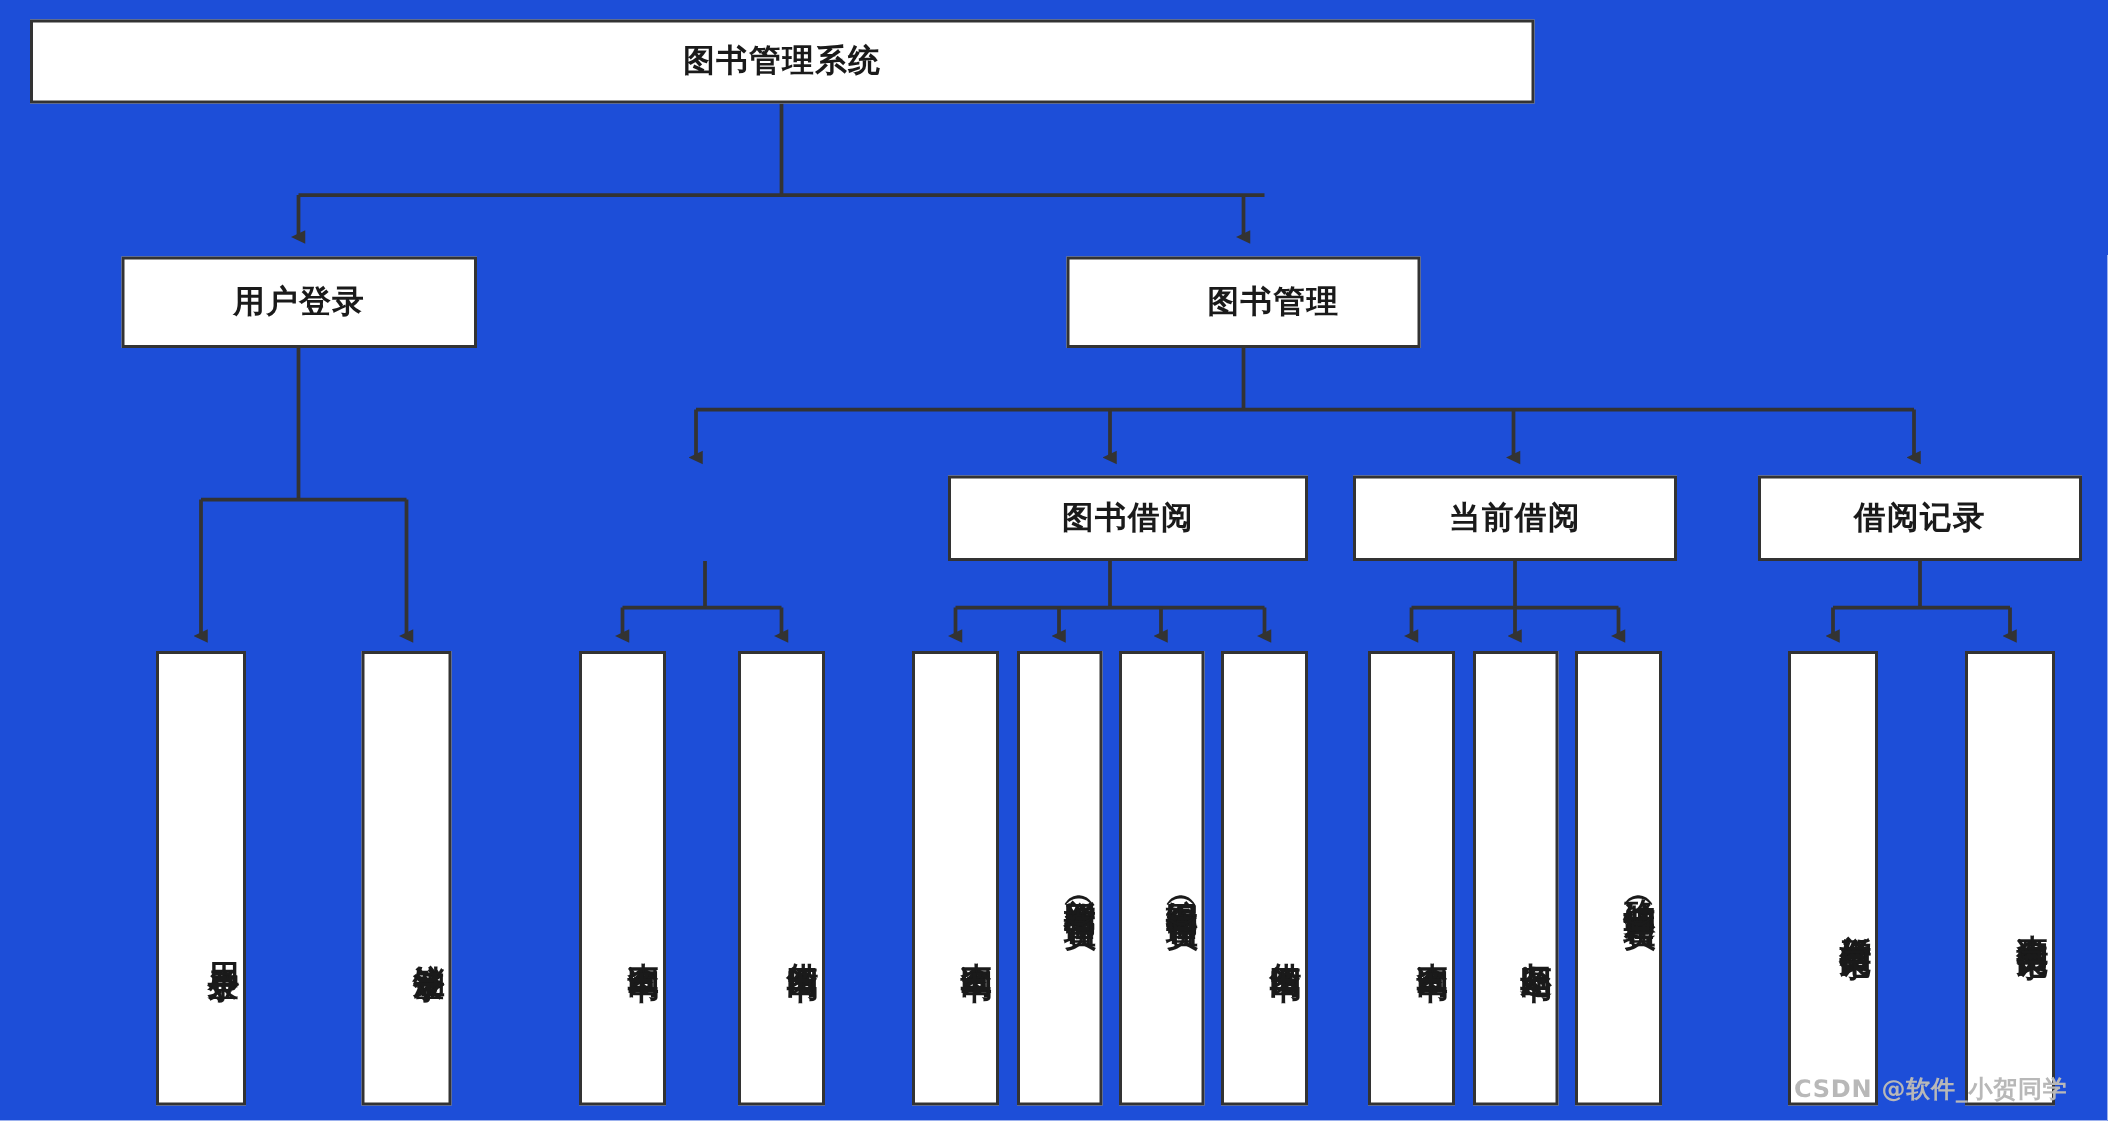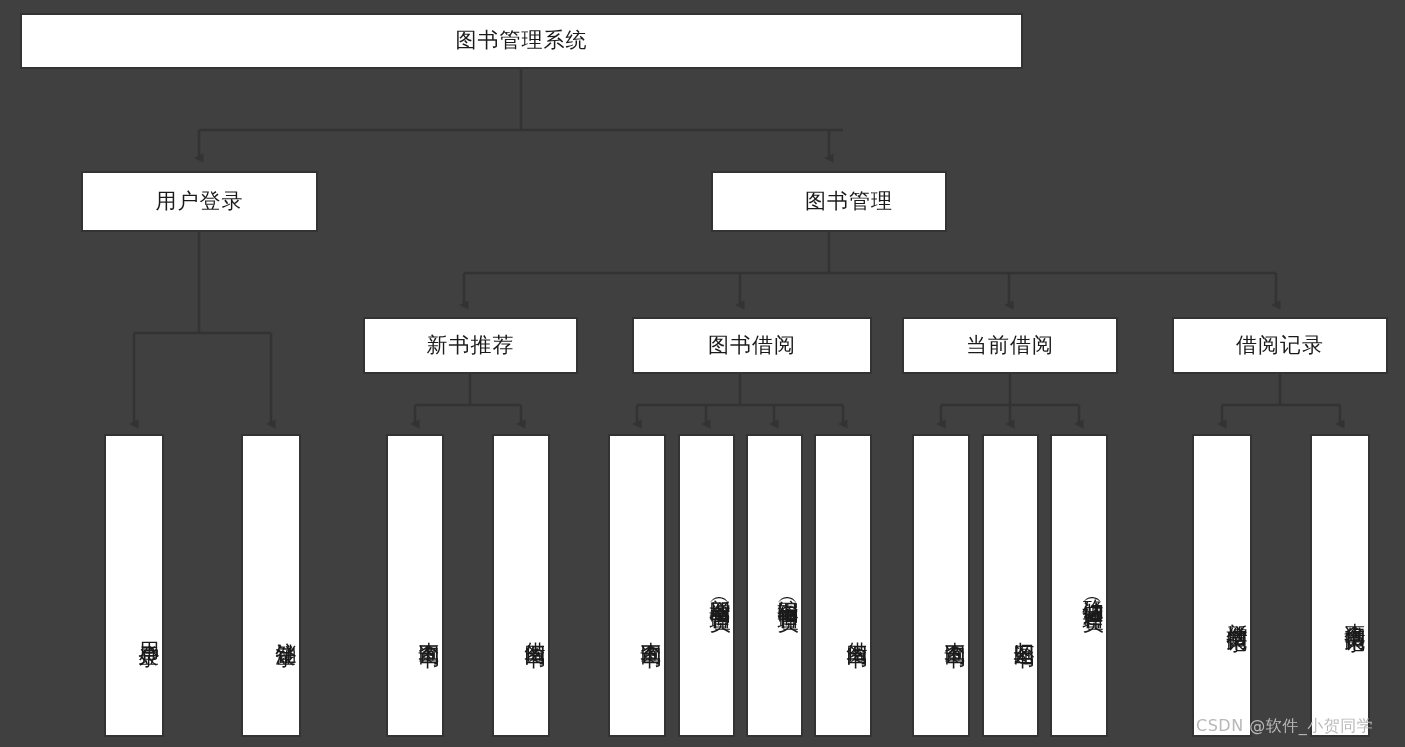--- a/index.html
+++ b/index.html
@@ -8,22 +8,23 @@
     padding: 0;
     background: #ffffff;
   }
   body {
     font-family: "DejaVu Sans", "Liberation Sans", sans-serif;
   }
   #canvas {
     position: relative;
     width: 1405px;
     height: 747px;
-    background: #404040;
+    background: #1d4ed8;
     overflow: hidden;
+    font-weight: bold;
   }
   #edges {
     position: absolute;
     left: 0;
     top: 0;
     width: 1405px;
     height: 747px;
     pointer-events: none;
   }
   .node {
@@ -125,21 +126,20 @@
       <path d="M 1340 405 L 1340 424" marker-end="url(#arrow)"></path>
     </g>
   </svg>
 
   <div class="node horiz title-node" style="left:20px; top:13px; width:1003px; height:56px;">图书管理系统</div>
 
   <div class="node horiz" style="left:81px; top:171px; width:237px; height:61px;">用户登录</div>
 
   <div class="node horiz" style="left:711px; top:171px; width:236px; height:61px;padding-left:40px;">图书管理</div>
 
-  <div class="node horiz" style="left:363px; top:317px; width:215px; height:57px;">新书推荐</div>
 
   <div class="node horiz" style="left:632px; top:317px; width:240px; height:57px;">图书借阅</div>
 
   <div class="node horiz" style="left:902px; top:317px; width:216px; height:57px;">当前借阅</div>
 
   <div class="node horiz" style="left:1172px; top:317px; width:216px; height:57px;">借阅记录</div>
 
   <div class="node vert" style="left:104px; top:434px; width:60px; height:303px; padding-top:86px;">用户登录</div>
 
   <div class="node vert" style="left:241px; top:434px; width:60px; height:303px; padding-top:86px;">注销登录</div>

